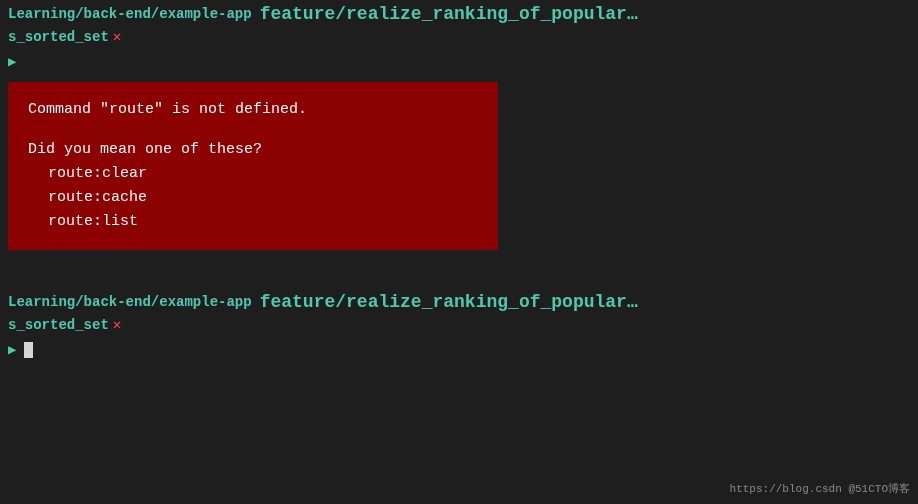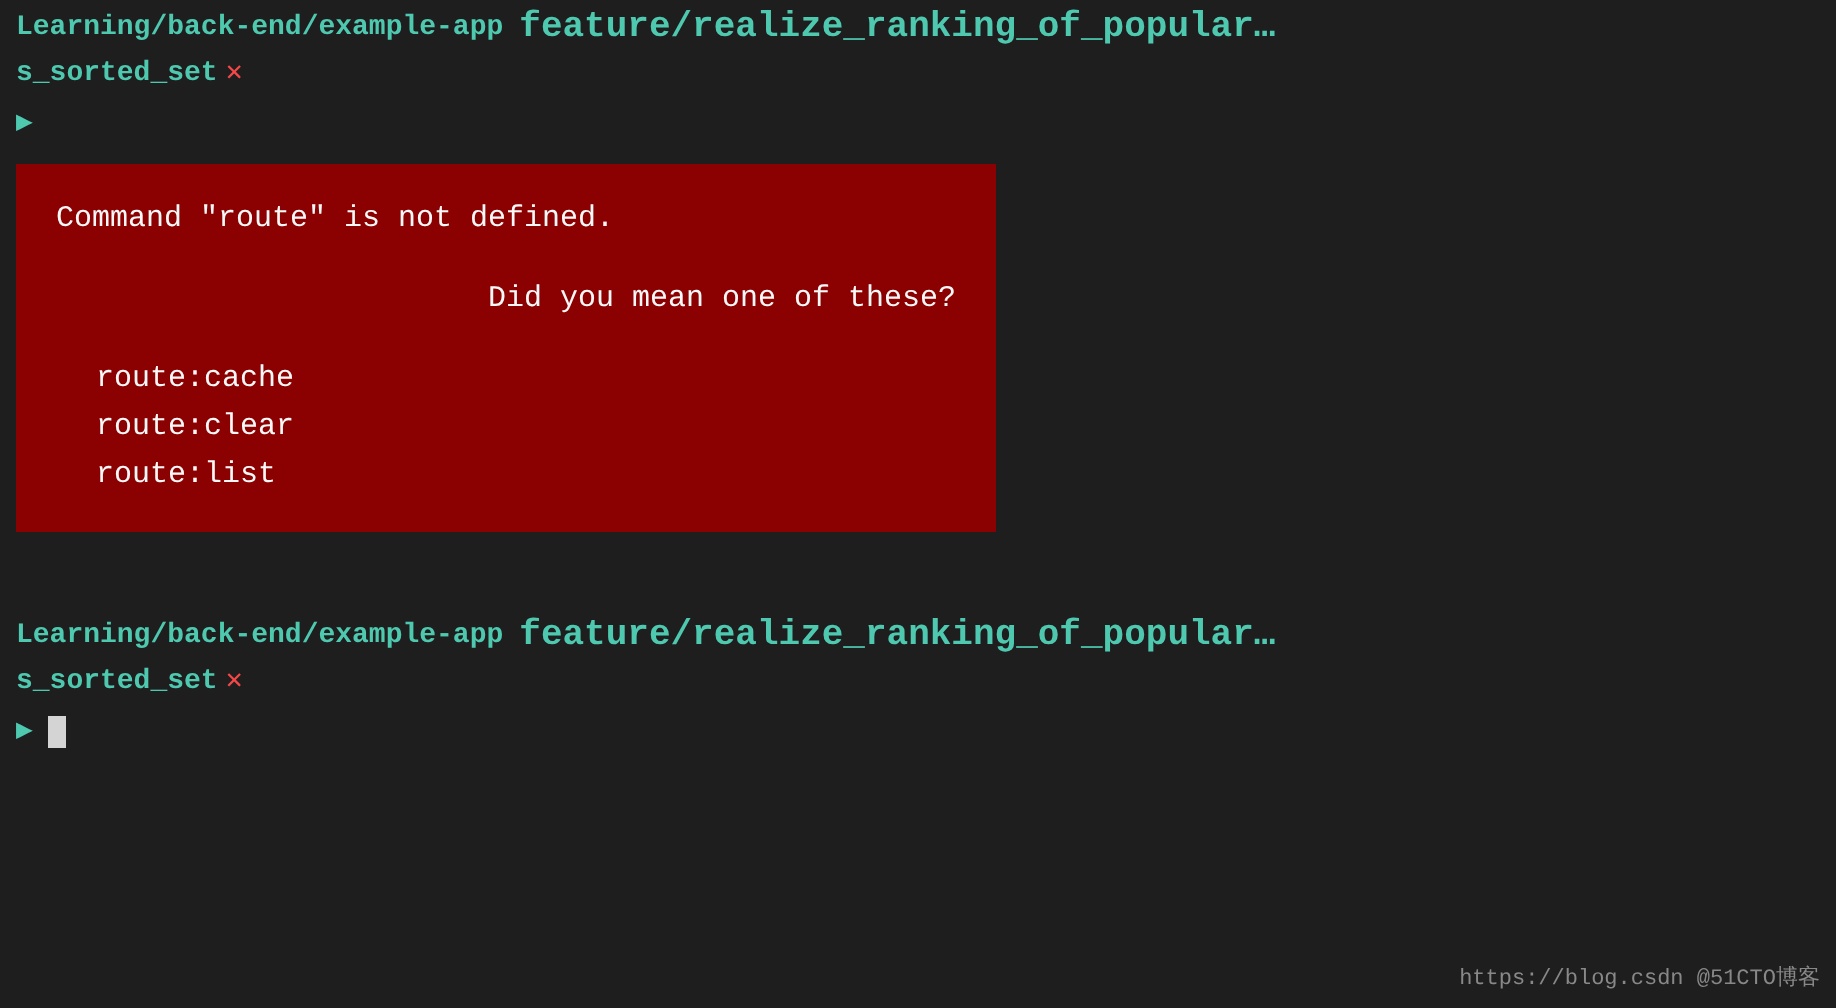--- a/index.html
+++ b/index.html
@@ -72,22 +72,21 @@
       line-height: 1.6;
     }
 
     .error-title {
       color: #f8f8f8;
       margin-bottom: 16px;
     }
 
     .error-question {
       color: #f8f8f8;
-      margin-bottom: 16px;
-      text-align: right;
+      margin-bottom: 0;
     }
 
     .error-suggestion {
       color: #f8f8f8;
       padding-left: 20px;
     }
 
     .spacer {
       height: 10px;
     }
@@ -133,22 +132,22 @@
   </div>
 
   <div class="terminal-line">
     <span class="prompt-arrow">▶</span>
   </div>
 
   <div class="error-box">
     <div class="error-title">Command "route" is not defined.</div>
     <div class="error-question">Did you mean one of these?</div>
     <div>
+      <div class="error-suggestion">route:clear</div>
       <div class="error-suggestion">route:cache</div>
-      <div class="error-suggestion">route:clear</div>
       <div class="error-suggestion">route:list</div>
     </div>
   </div>
 
   <div class="spacer"></div>
   <div class="spacer"></div>
 
   <div class="terminal-line second-prompt">
     <span class="prompt-path">Learning/back-end/example-app</span>
     <span class="prompt-branch">feature/realize_ranking_of_popular…</span>

